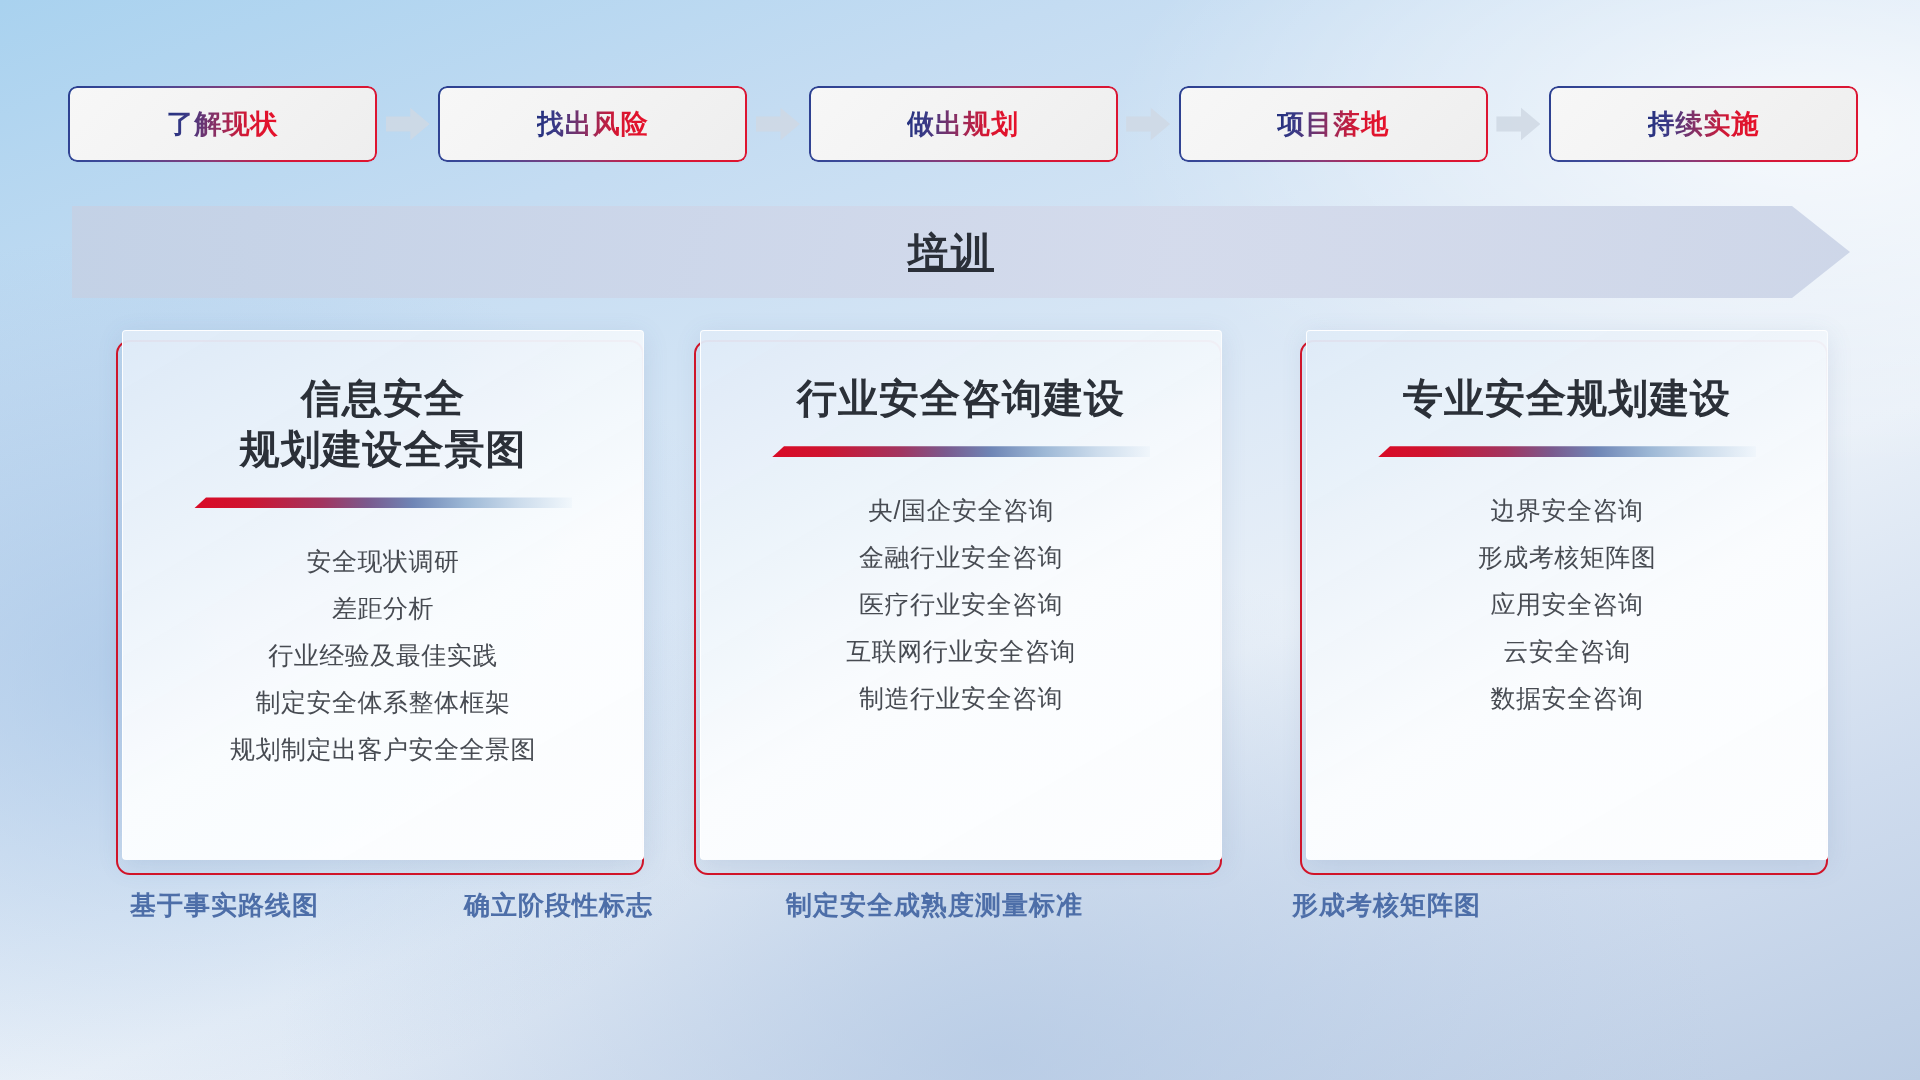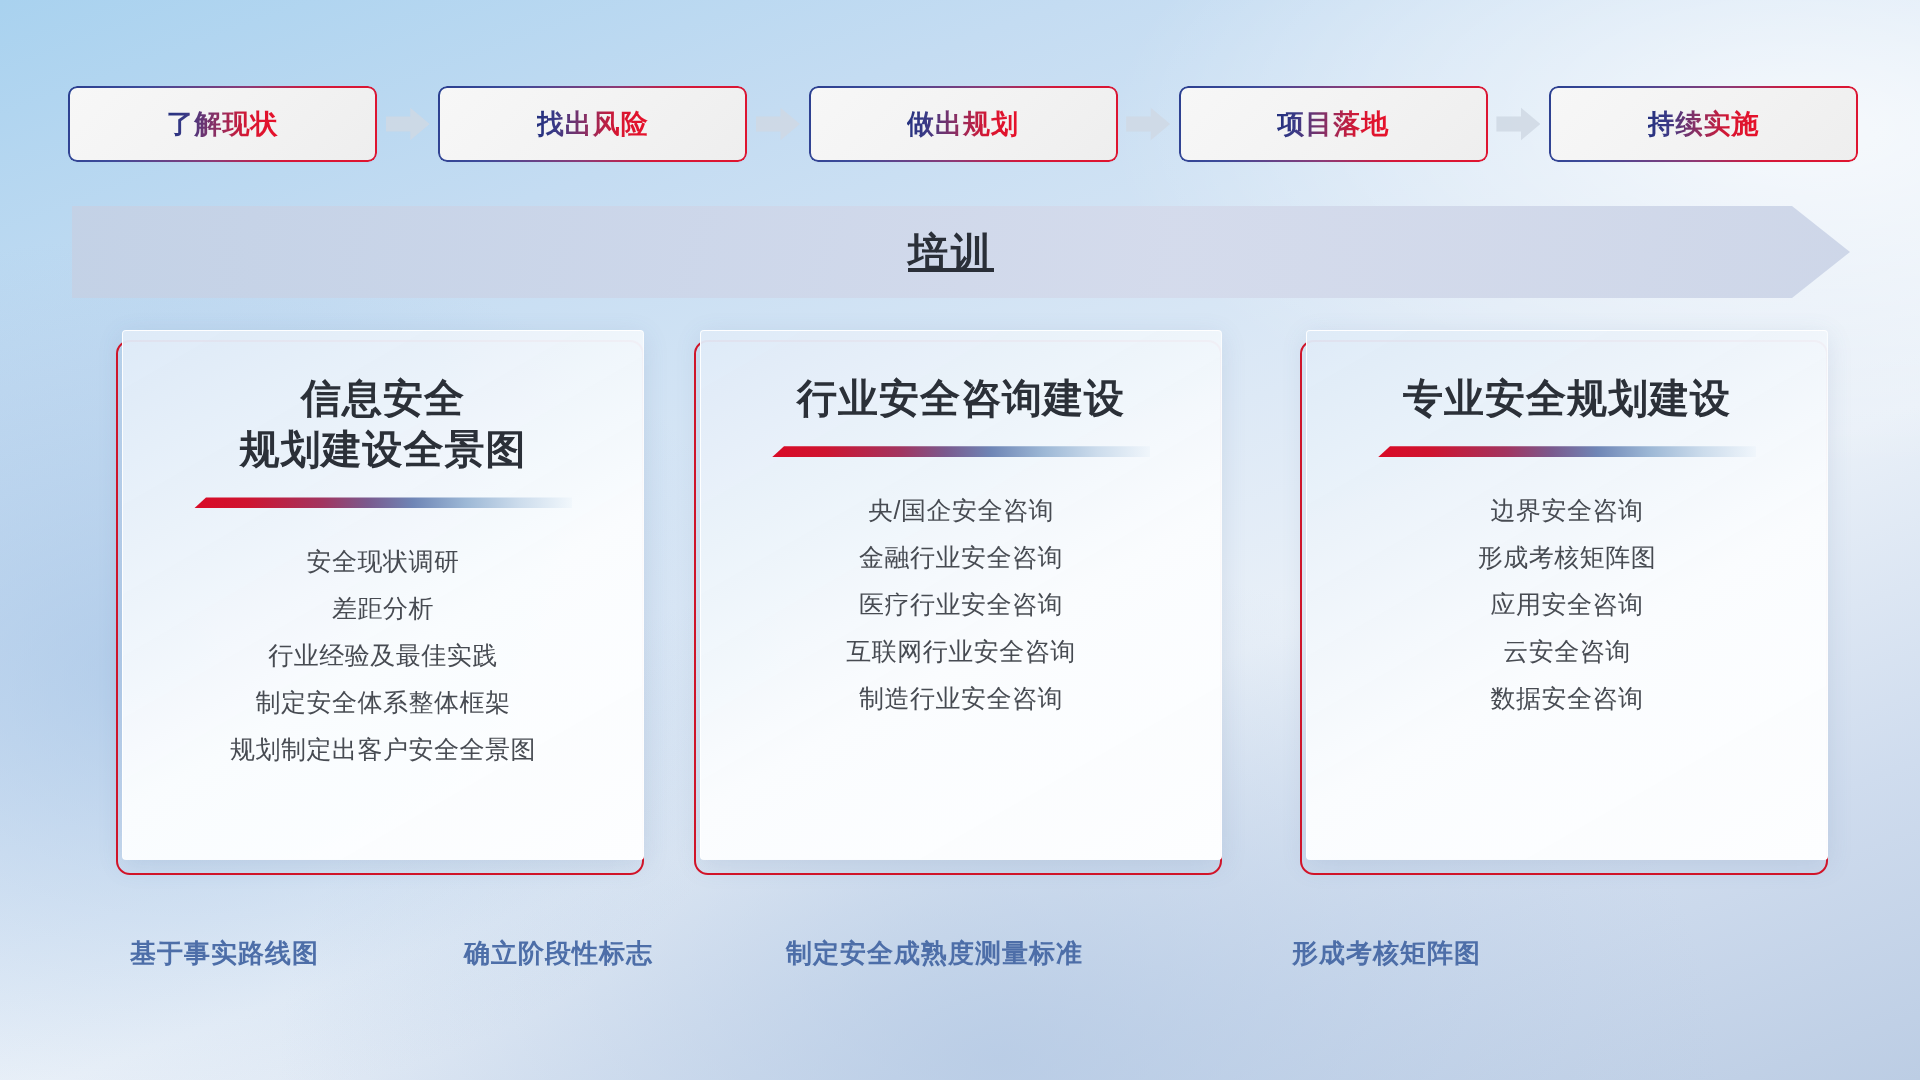--- a/index.html
+++ b/index.html
@@ -196,21 +196,21 @@
     color: #474b52;
     line-height: 1.0;
     padding: 11px 0;
     letter-spacing: 0.5px;
   }
 
   
   #bottom-labels {
     position: absolute;
     left: 0;
-    top: 936px;
+    top: 888px;
     width: 1580px;
     height: 46px;
     padding-left: 19px;
   }
   .bl {
     position: absolute;
     top: 0;
     font-size: 26px;
     font-weight: 700;
     color: #4d6ea8;

